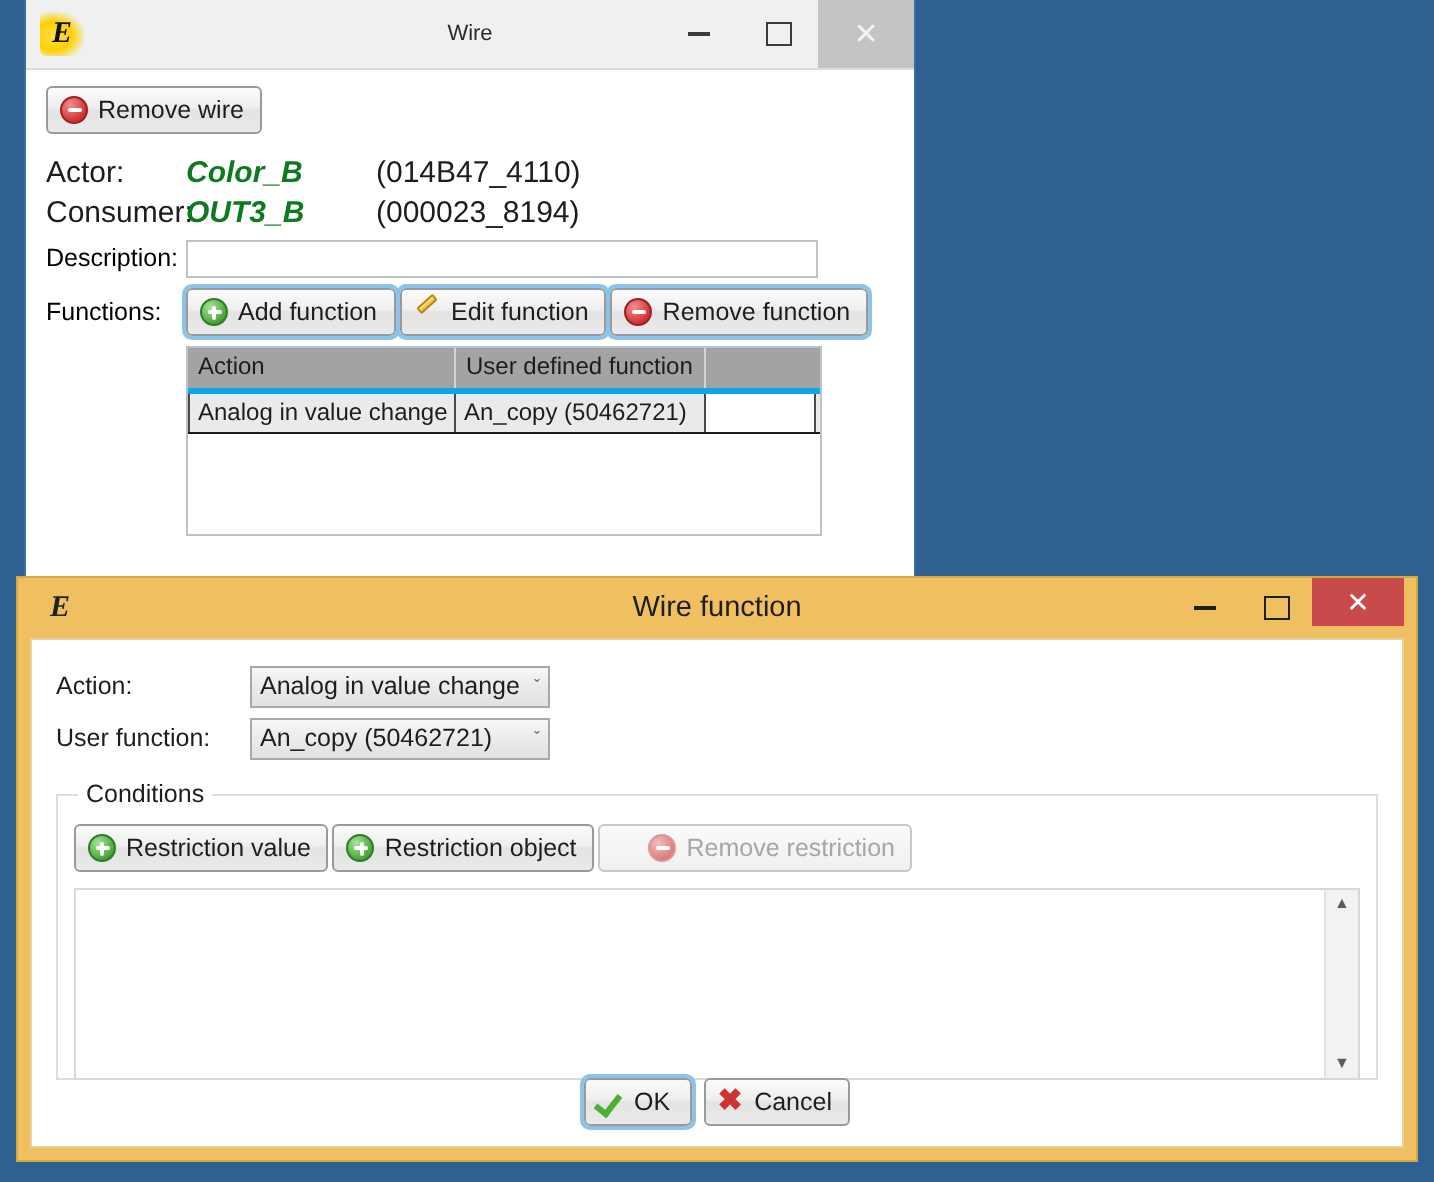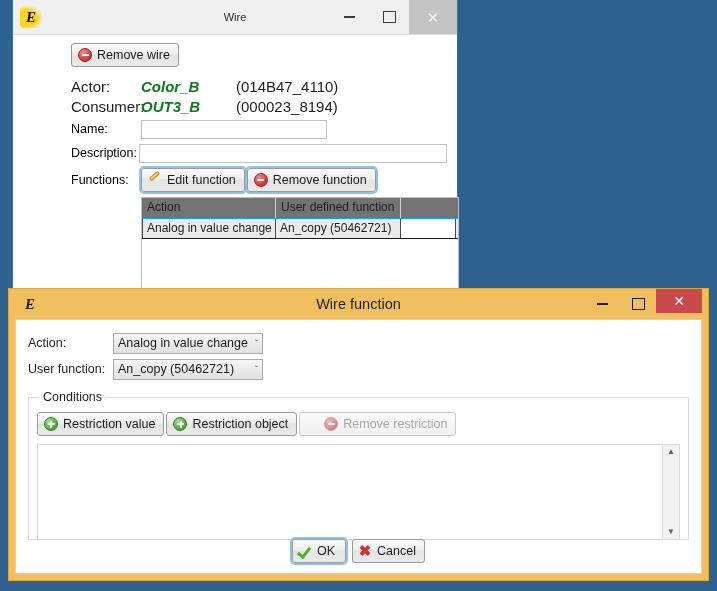--- a/index.html
+++ b/index.html
@@ -47,21 +47,21 @@
   .win-btn {
     width: 40px; height: 100%;
     display: flex; align-items: center; justify-content: center;
     font-size: 13px; color: #3b3b3b;
   }
   .win-btn.min-glyph::before { content: ""; display: block; width: 11px; height: 1.6px; background: #3b3b3b; }
   .win-btn.max-glyph::before { content: ""; display: block; width: 11px; height: 10px; border: 1.6px solid #3b3b3b; }
   #wire-close { width: 48px; background: #c4c4c4; color: #f2f2f2; font-size: 15px; }
   #wire-close span { line-height: 1; }
 
-  #wire-body { padding: 8px 10px 0 10px; position: relative; height: calc(100% - 35px); box-sizing: border-box; margin-left: 48px; }
+  #wire-body { padding: 8px 10px 0 10px; position: relative; height: calc(100% - 35px); box-sizing: border-box; }
 
   
   .btn {
     display: inline-flex; align-items: center; gap: 5px;
     box-sizing: border-box;
     padding: 3px 8px 3px 6px;
     height: 24px;
     font-size: 12.5px; color: #1d1d1d;
     background: linear-gradient(#fbfbfb, #eeeeee 45%, #e3e3e3 50%, #eaeaea);
     border: 1px solid #9a9a9a;
@@ -138,21 +138,21 @@
 
   
   #function-table {
     margin-left: 70px; margin-top: 5px;
     width: 318px; height: 95px;
     box-sizing: border-box;
     border: 1px solid #b6c4d0;
     background: #fff;
     font-size: 12px;
   }
-  .tbl-header { display: flex; height: 20px; background: #737373; border-bottom: 1px solid #0ea5e9; }
+  .tbl-header { display: flex; height: 20px; background: #a3a3a3; border-bottom: 3px solid #0ea5e9; }
   .tbl-header .th {
     box-sizing: border-box;
     padding: 2px 5px; color: #1d1d1d;
     border-right: 1px solid #d4d4d4;
     overflow: hidden; white-space: nowrap;
   }
   .th.col0 { width: 134px; }
   .th.col1 { width: 125px; }
   .th.col2 { width: 57px; border-right: none; }
   .tbl-row { display: flex; height: 19px; background: #eaeaea; border-bottom: 1px solid #1a1a1a; }
@@ -193,21 +193,21 @@
 
   #wirefunc-body {
     background: #fff;
     height: calc(100% - 30px);
     box-sizing: border-box;
     padding: 10px 12px;
     position: relative;
     border: 1px solid #e6d1a0;
   }
 
-  .combo-row { display: flex; align-items: center; height: 26px; font-size: 12.5px; }
+  .combo-row { display: flex; align-items: center; height: 26px; font-size: 12.5px; gap: 12px; }
   .combo-row .lbl { width: 85px; color: #1d1d1d; }
   .combo {
     box-sizing: border-box;
     width: 150px; height: 21px;
     background: linear-gradient(#f7f7f7, #e9e9e9 55%, #e2e2e2);
     border: 1px solid #a8a8a8;
     display: flex; align-items: center;
     padding: 0 4px;
     font-size: 12.5px; color: #1d1d1d;
     position: relative;
@@ -280,33 +280,33 @@
         <span class="info-name">Color_B</span>
         <span class="info-id">(014B47_4110)</span>
       </div>
       <div class="info-row">
         <span class="info-label">Consumer:</span>
         <span class="info-name">OUT3_B</span>
         <span class="info-id">(000023_8194)</span>
       </div>
     </div>
 
-    <div class="field-row">
-      <span class="lbl">Name:</span>
-      <input class="textbox" id="name-input" type="text" value="" style="">
-    </div>
 
     <div class="field-row">
       <span class="lbl">Description:</span>
       <input class="textbox" id="description-input" type="text" value="" style="">
     </div>
 
     <div class="func-row">
       <span class="lbl">Functions:</span>
       <div class="func-buttons">
+        <div class="btn focus-ring">
+          <span class="ico ico-plus-green"></span>
+          <span>Add function</span>
+        </div>
         <div class="btn focus-ring">
           <span class="ico ico-pencil"></span>
           <span>Edit function</span>
         </div>
         <div class="btn focus-ring">
           <span class="ico ico-minus-red"></span>
           <span>Remove function</span>
         </div>
       </div>
     </div>

